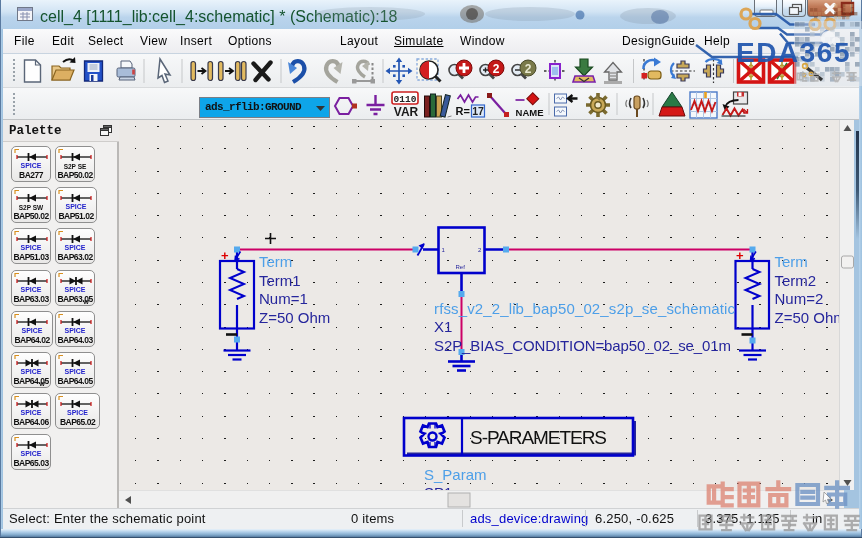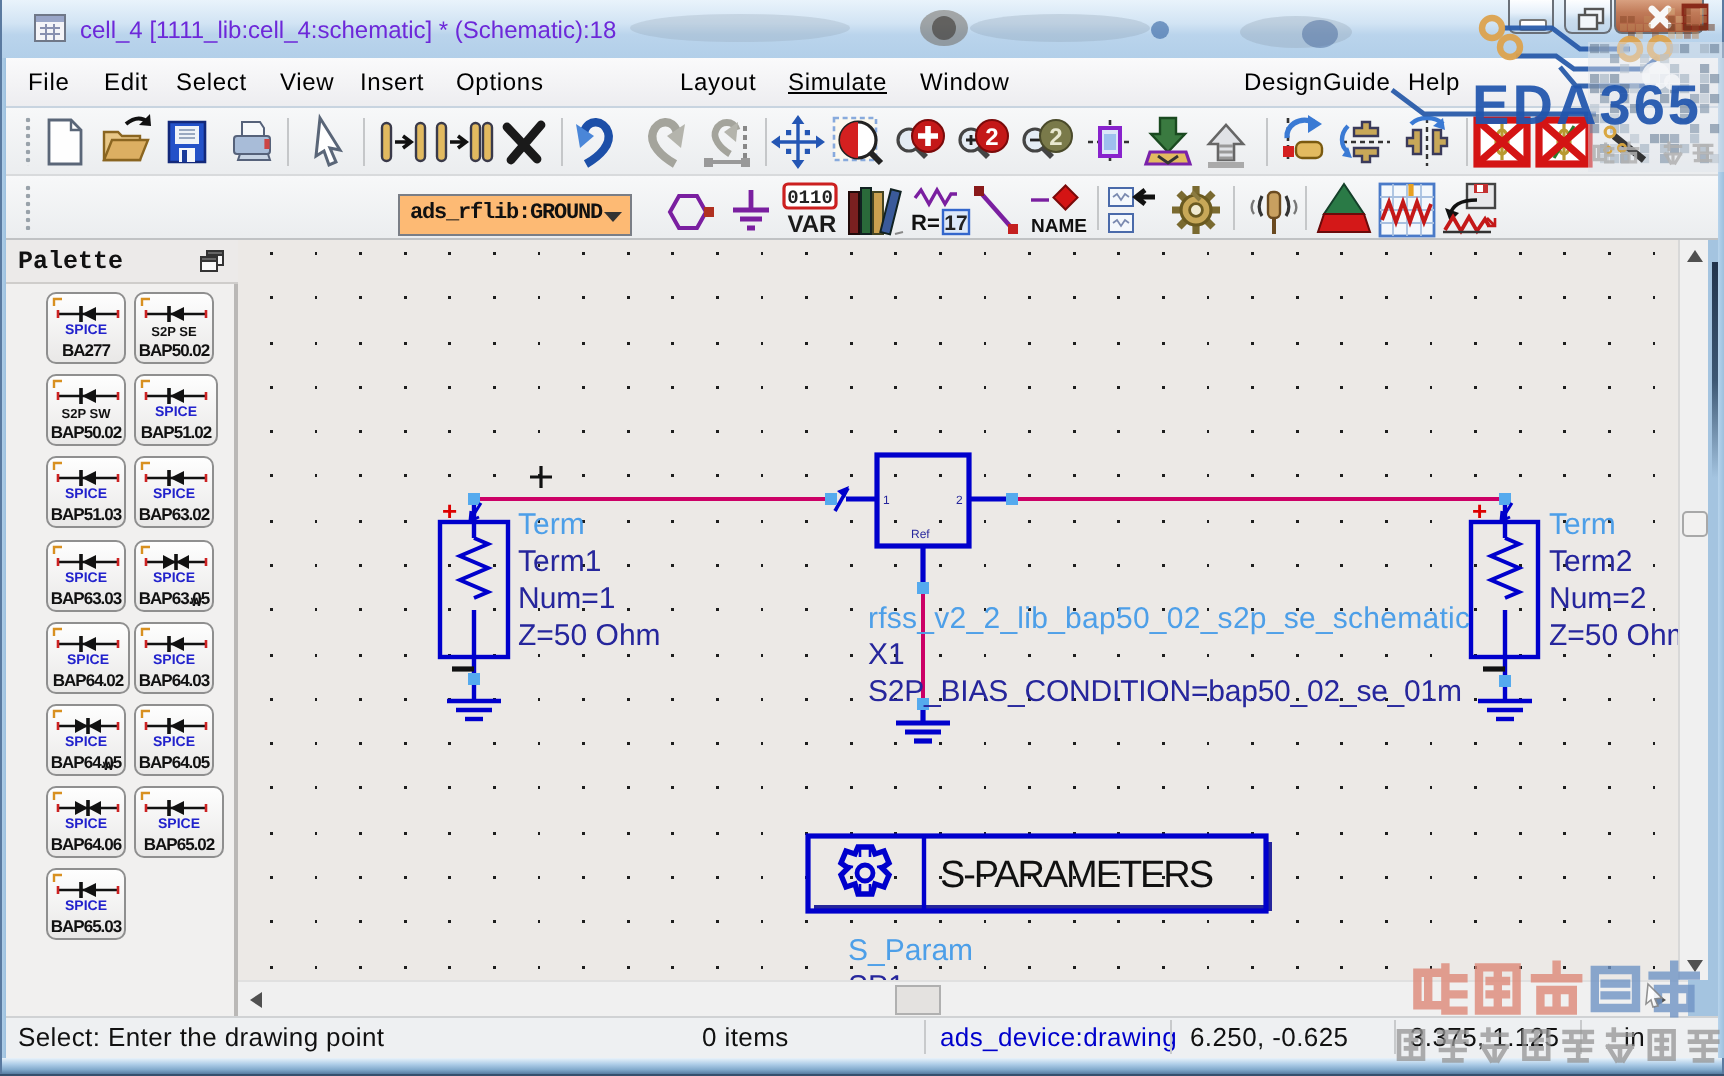--- a/index.html
+++ b/index.html
@@ -1,18 +1,18 @@
 <!DOCTYPE html>
 <html><head><meta charset="utf-8"><style>
 html,body{margin:0;padding:0;}
 *{box-sizing:border-box;}
 #win{position:relative;width:862px;height:538px;font-family:"Liberation Sans",sans-serif;overflow:hidden;background:#a4c4e0;}
 .abs{position:absolute;}
 #titlebar{left:0;top:0;width:862px;height:29px;background:linear-gradient(#e9f3fb 0%,#d2e4f4 40%,#bad4ec 60%,#b2cfe9 100%);}
-#titletext{left:40px;top:8px;font-size:12px;color:#6d28d9;}
+#titletext{left:40px;top:8px;font-size:16px;color:#14532d;}
 .winbtn{top:0;height:17px;border:1px solid #6a7078;border-top:none;background:linear-gradient(#fdfeff,#e6f0fa 40%,#cbdeef 60%,#c0d6ea);border-radius:0 0 4px 4px;}
 #menubar{left:3px;top:29px;width:856px;height:25px;background:linear-gradient(#fafafb,#ededf0);border-bottom:1px solid #c8d4e0;}
 .mi{position:absolute;font-size:12px;color:#000;letter-spacing:0.35px;}
 #tb1{left:3px;top:54px;width:856px;height:34px;background:linear-gradient(#f7f8f9,#ebedef);border-bottom:1px solid #d8dadc;}
 #tb2{left:3px;top:88px;width:856px;height:32px;background:linear-gradient(#f7f8f9,#ebedef);border-bottom:1px solid #c0c2c4;}
 .grip{position:absolute;left:9px;top:4px;bottom:4px;width:4px;background-image:radial-gradient(circle,#99a2aa 1px,transparent 1.3px);background-size:4px 4px;}
 #palette{left:3px;top:142px;width:116px;height:366px;background:#f1f0ef;border-right:2px solid #bab8b6;}
 #palhead{left:3px;top:120px;width:116px;height:22px;background:#eceae9;border-bottom:1px solid #cfcdcb;font-family:"Liberation Mono",monospace;font-size:12.5px;font-weight:bold;color:#111;}
 .pbtn{position:absolute;width:40px;height:36px;border:1.4px solid #8f8f8f;border-radius:5px;background:linear-gradient(#fefefe,#e9e8e7);}
 .pbtn .l1b{position:absolute;left:0;right:0;top:15px;text-align:center;font-size:7px;font-weight:bold;color:#2222cc;}
@@ -231,21 +231,21 @@
  <path d="M-5 8 L5 -8" stroke="#2a7a2a" stroke-width="1.6"></path>
           <path d="M0 -9 V9" stroke="#b89a30" stroke-width="1.6"></path>
  <path d="M-12.5 -11 L12.5 11 M12.5 -11 L-12.5 11" stroke="#d41414" stroke-width="3.6"></path>
         </g>
       </svg>
     </div>
  <div class="abs" id="tb2">
       <div class="grip"></div>
     </div>
  <div class="abs" style="left:0;top:88px;width:862px;height:32px;">
-      <div style="position:absolute;left:199px;top:9px;width:117px;height:21px;background:#fdba74;border:1px solid #7a7e86;">
+      <div style="position:absolute;left:199px;top:9px;width:131px;height:21px;background:#0ea5e9;border:1px solid #7a7e86;">
  <span style="position:absolute;left:5px;top:3px;font-family:'Liberation Mono',monospace;font-size:11px;font-weight:bold;color:#111;letter-spacing:-0.6px;">ads_rflib:GROUND</span>
  <svg style="position:absolute;right:4px;top:8px;" width="9" height="5">
           <path d="M0 0 H9 L4.5 5 Z" fill="#333"></path>
         </svg>
       </div>
       <svg width="862" height="32" style="position:absolute;left:0;top:0;">
         <g transform="translate(344,18)">
  <path d="M-4.5 -8 H4.5 L9 0 L4.5 8 H-4.5 L-9 0 Z" fill="none" stroke="#7a1fa0" stroke-width="2"></path>
  <rect x="8" y="-2.5" width="5" height="5" fill="#b03020"></rect>
         </g>
@@ -330,21 +330,21 @@
  <div class="abs" id="palette"></div>
  <div class="abs" id="palhead">
       <span style="position:absolute;left:6px;top:4px;">Palette</span>
   <svg style="position:absolute;right:7px;top:5px;" width="12" height="11">
         <rect x="3.5" y="0.5" width="8" height="7" fill="#f8f8f8" stroke="#333"></rect>
         <rect x="3.5" y="0.5" width="8" height="2" fill="#666" stroke="#333"></rect>
         <rect x="0.5" y="3.5" width="8" height="7" fill="#f8f8f8" stroke="#333"></rect>
         <rect x="0.5" y="3.5" width="8" height="2" fill="#666" stroke="#333"></rect>
       </svg>
  </div>
- <div class="abs" style="left:12px;top:0;width:104px;height:538px;text-decoration:underline;">
+ <div class="abs" style="left:0;top:0;width:104px;height:538px;text-decoration:underline;">
 <div class="pbtn" style="left:11px;top:146px;">
         <svg width="8" height="8" style="position:absolute;left:2px;top:1px;">
           <path d="M1 5 V1.5 H5" stroke="#d89020" stroke-width="1.2" fill="none"></path>
         </svg>
         <svg width="38" height="14" style="position:absolute;left:1px;top:2px;">
           <path d="M4 8 H34" stroke="#111" stroke-width="1.3"></path>
           <path d="M4 6 V10 M34 6 V10" stroke="#cc2222" stroke-width="1.3"></path>
           <path d="M16 8 L23 4.5 V11.5 Z" fill="#111"></path>
           <path d="M15.5 4 V12" stroke="#111" stroke-width="1.8"></path>
         </svg>
@@ -654,21 +654,21 @@
  </div>
  <div class="abs" style="left:855.5px;top:131px;width:5px;height:108px;background:linear-gradient(#22344c,#3d5874 55%,rgba(120,150,180,0));"></div>
  <div class="abs" id="hsb">
   <svg width="725" height="18">
    <path d="M6 9 L12 5 V13 Z" fill="#505050"></path>
    <path d="M714 9 L708 5 V13 Z" fill="#505050"></path>
    <rect x="329" y="2" width="22" height="14" fill="#e4e2e0" stroke="#b0b0b0"></rect>
   </svg>
  </div>
  <div class="abs" id="status"></div>
- <div class="st abs" style="left:9px;top:511px;">Select: Enter the drawing point</div>
+ <div class="st abs" style="left:9px;top:511px;">Select: Enter the schematic point</div>
  <div class="st abs" style="left:351px;top:511px;">0 items</div>
  <div class="stsep abs" style="left:462px;top:510px;"></div>
  <div class="st abs" style="left:470px;top:511px;color:#0000cc;">ads_device:drawing</div>
  <div class="stsep abs" style="left:585px;top:510px;"></div>
  <div class="st abs" style="left:595px;top:511px;">6.250, -0.625</div>
  <div class="stsep abs" style="left:697px;top:510px;"></div>
  <div class="st abs" style="left:705px;top:511px;text-align:right;">3.375, 1.125</div>
  <div class="stsep abs" style="left:790px;top:510px;"></div>
  <div class="st abs" style="left:812px;top:511px;">in</div>
  <div class="abs" id="botframe"></div>

